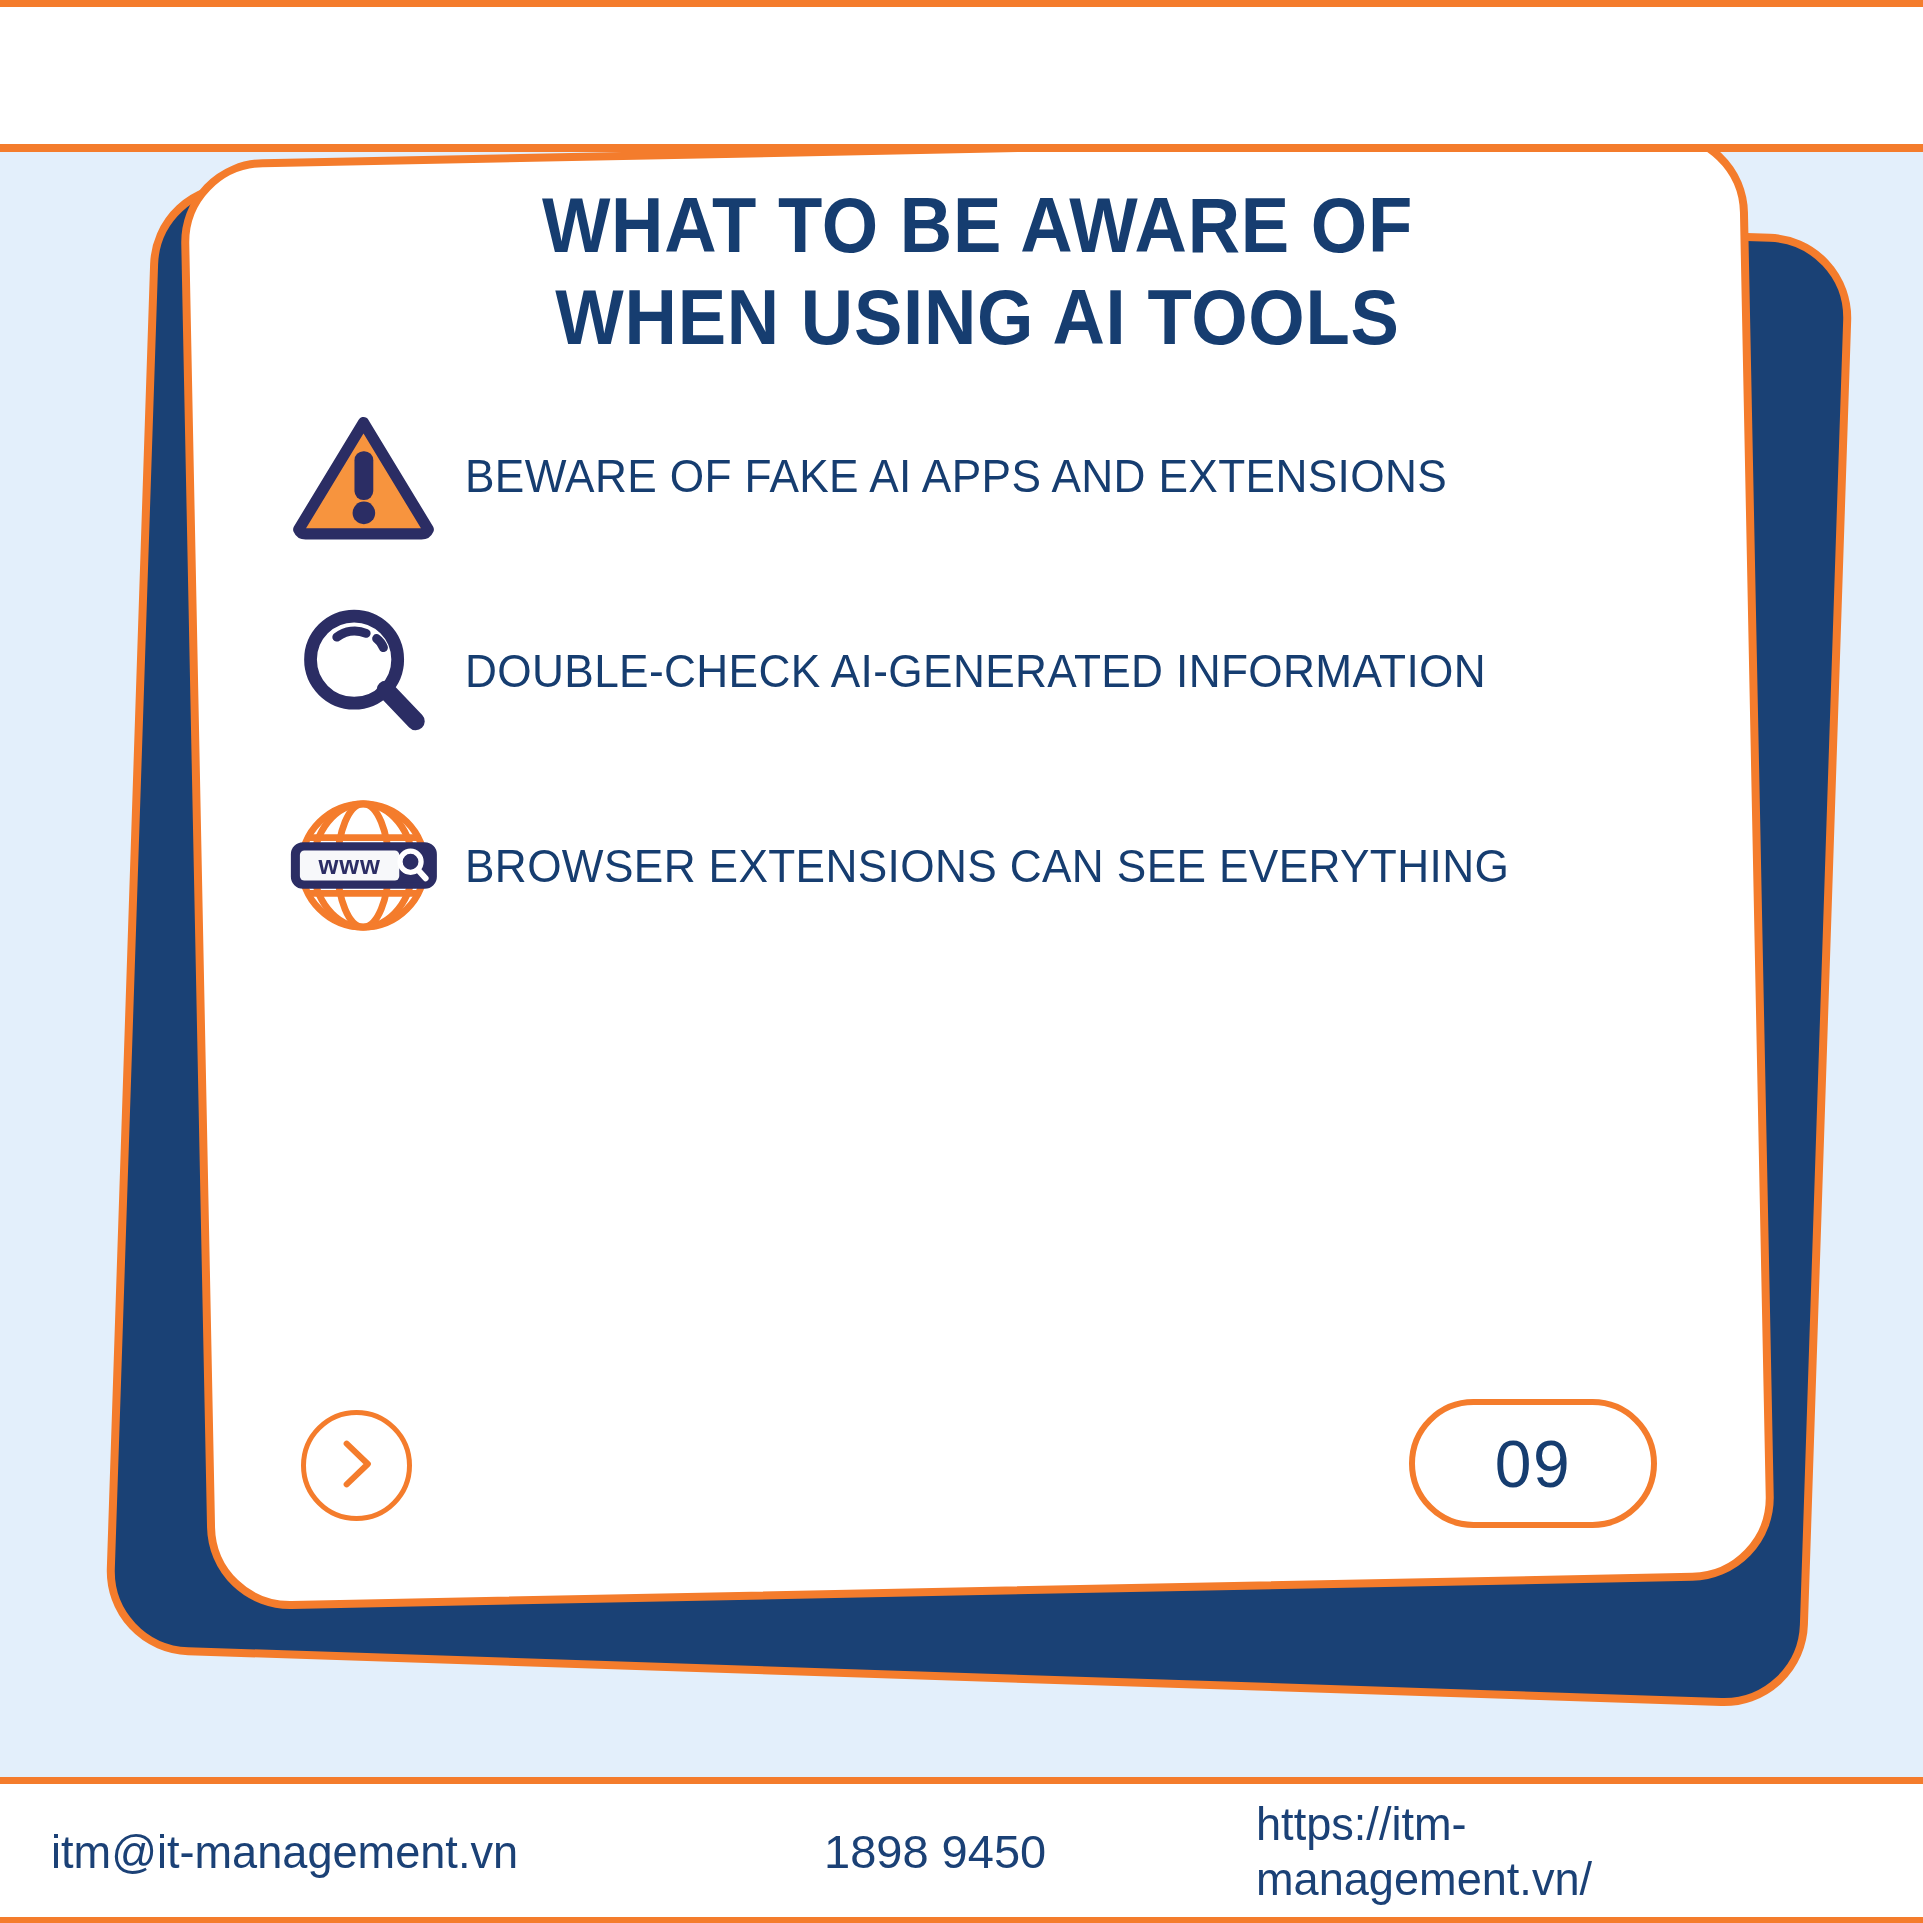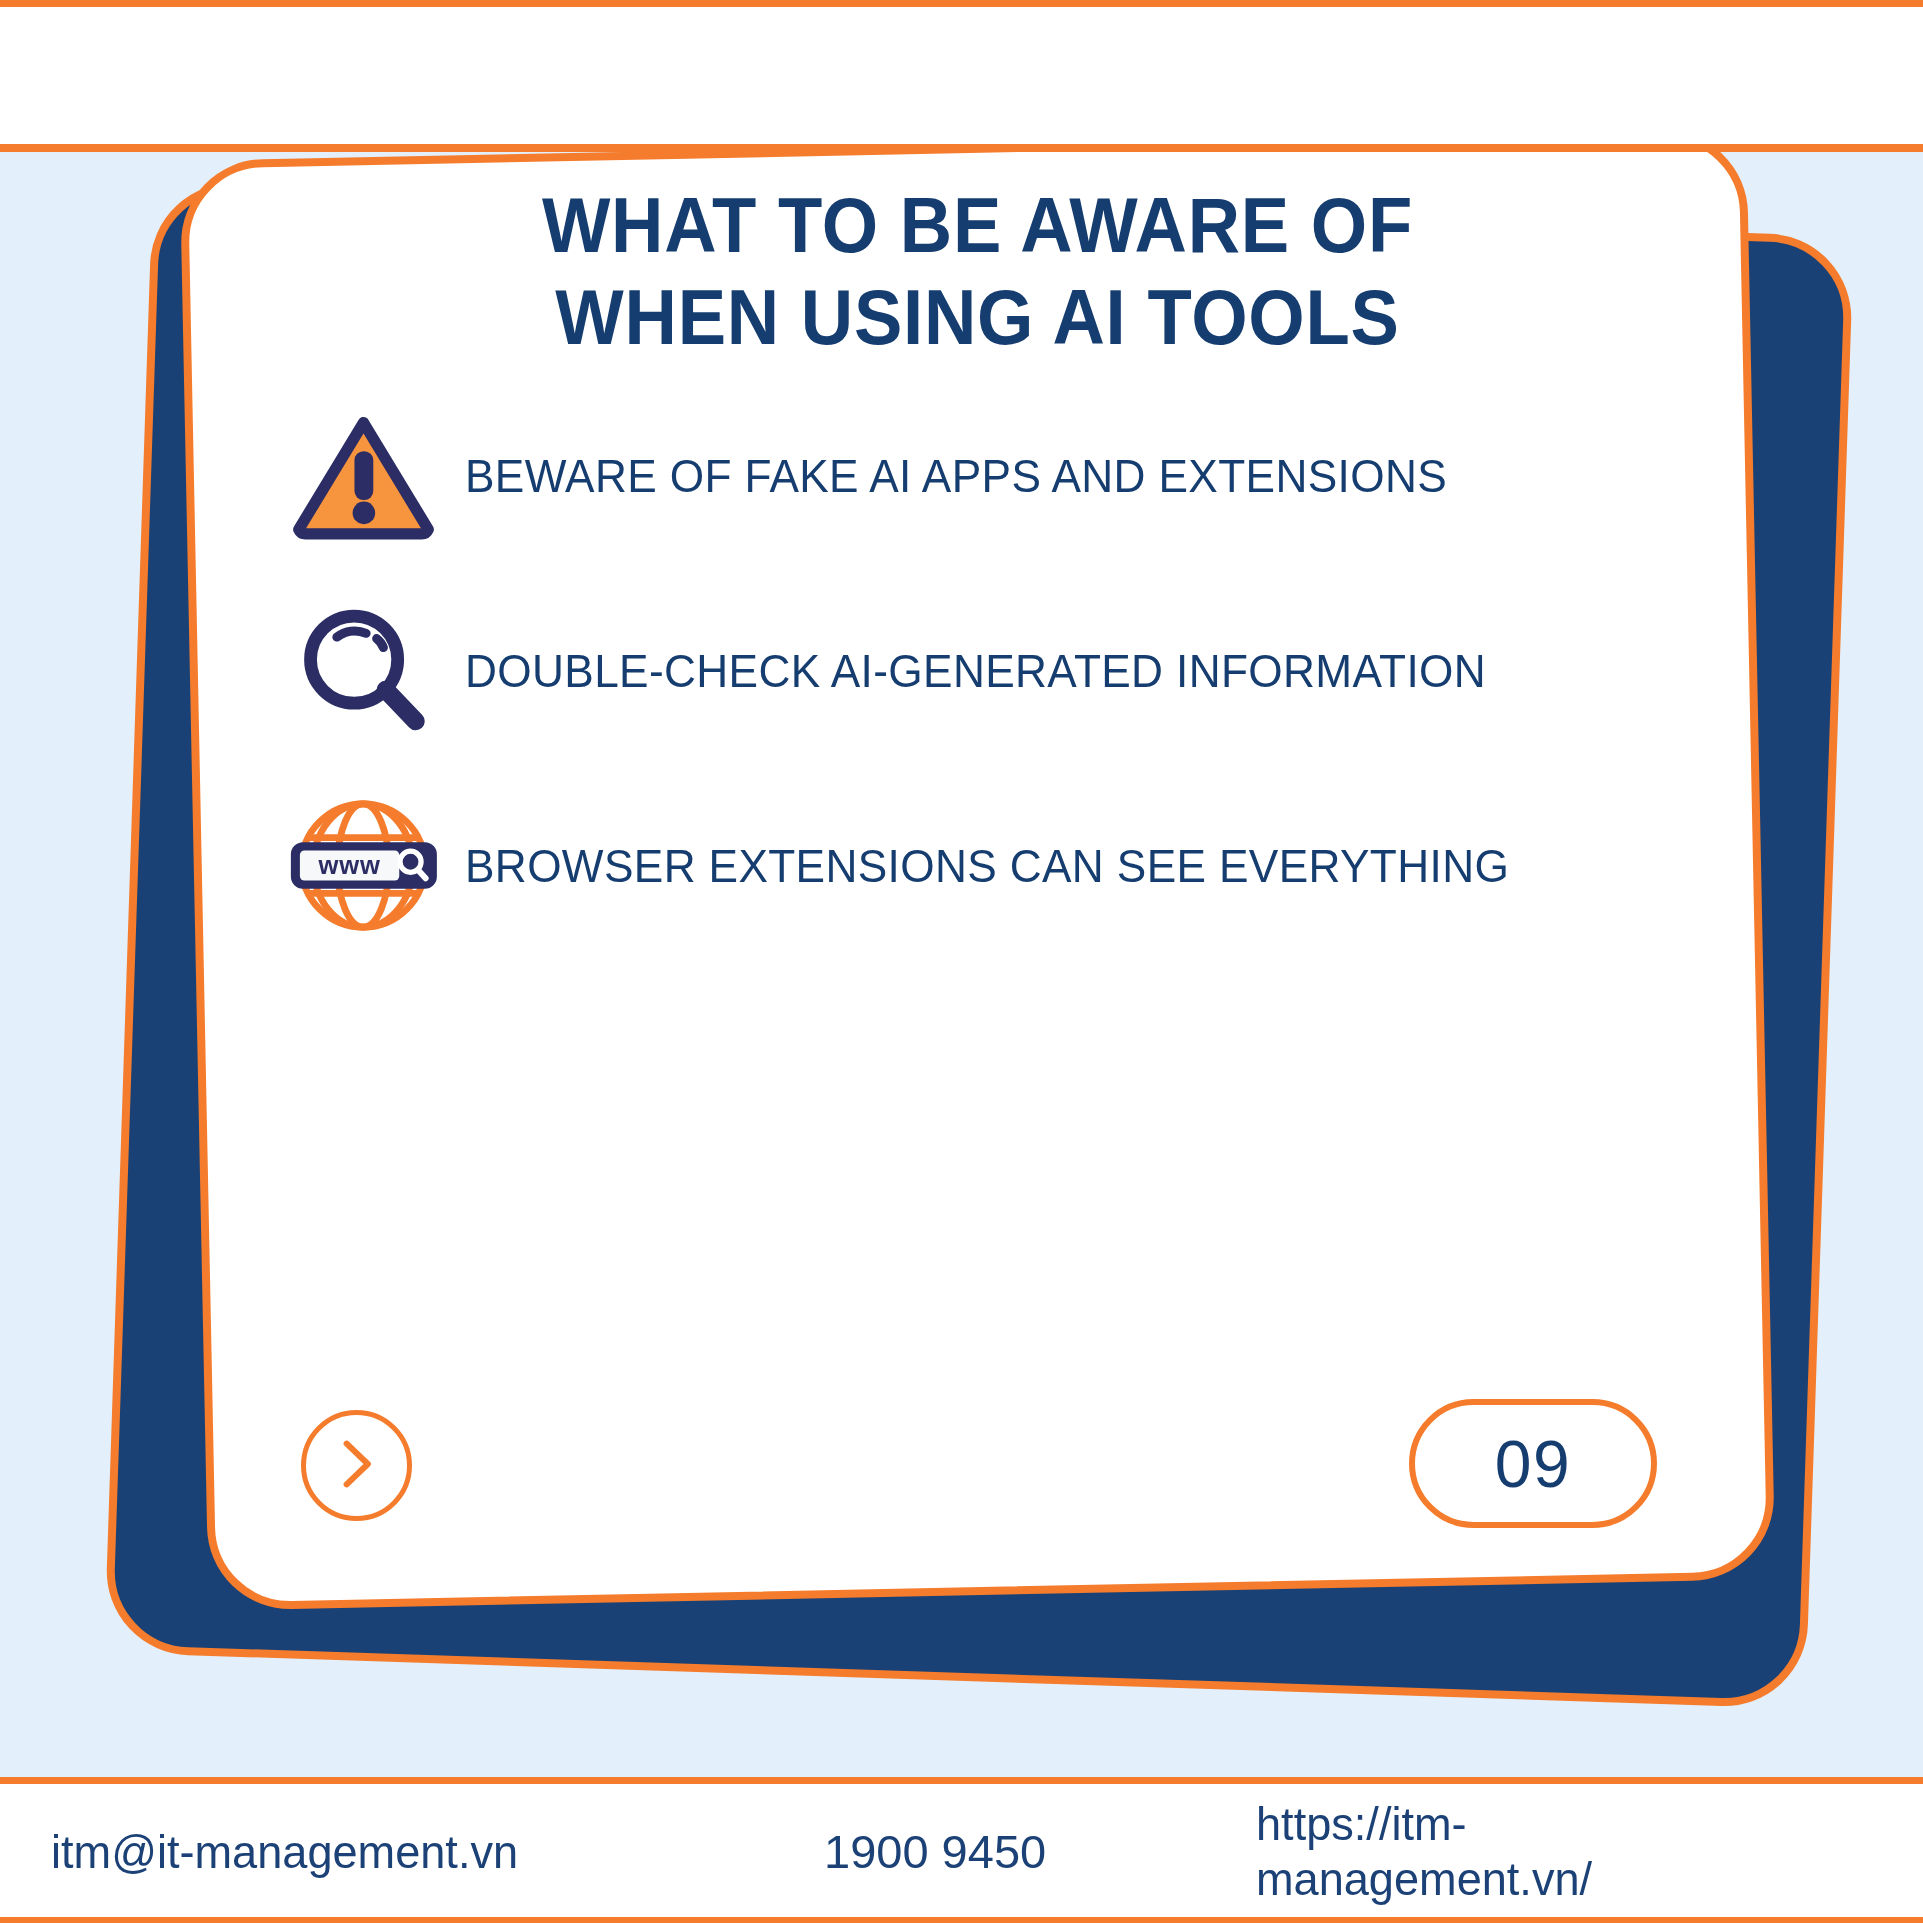--- a/index.html
+++ b/index.html
@@ -222,18 +222,18 @@
         <div id="page-pill">
           <span class="num">09</span>
         </div>
 
       </div>
     </div>
   </div>
 
   <div id="footer">
     <span class="f-email">itm@it-management.vn</span>
-    <span class="f-phone">1900 9450</span>
+    <span class="f-phone">1898 9450</span>
     <span class="f-url">https://itm-management.vn/</span>
   </div>
 
 </div>
 
 
 </body></html>

